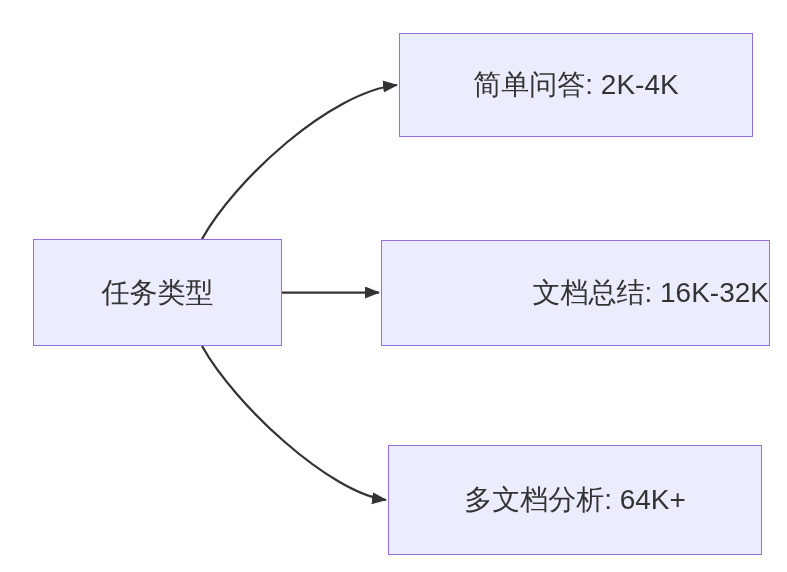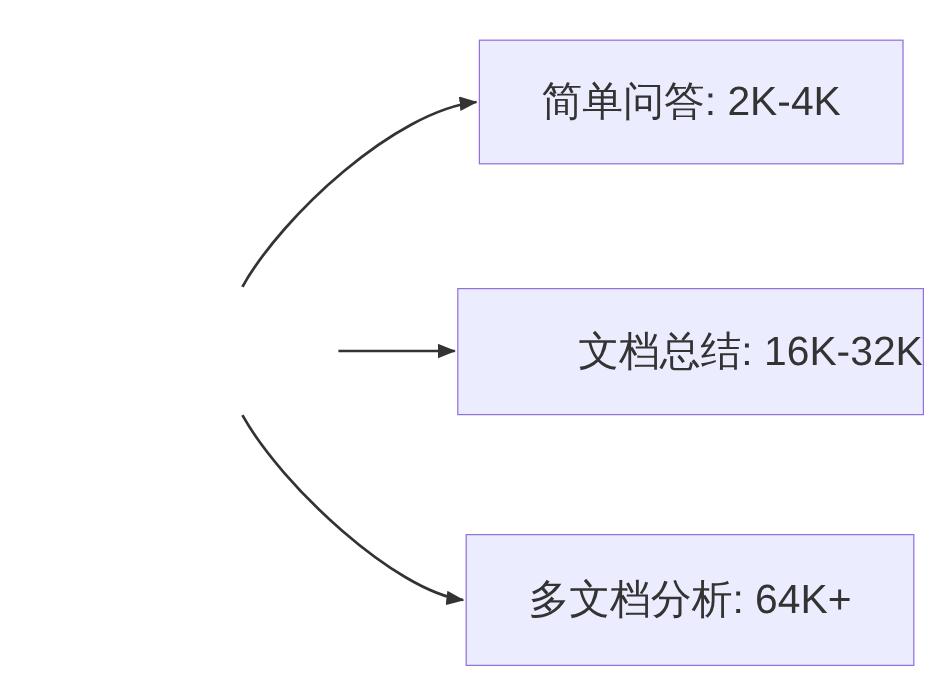--- a/index.html
+++ b/index.html
@@ -35,21 +35,21 @@
   .node {
     position: absolute;
     background: var(--node-fill);
     border: 1.5px solid var(--node-border);
     display: flex;
     align-items: center;
     justify-content: center;
   }
   .node-label {
     color: var(--text-color);
-    font-size: 34px;
+    font-size: 28px;
     line-height: 1.2;
     white-space: nowrap;
   }
   .node-task-type        { left: 33px;  top: 239px; width: 249px; height: 107px; }
   .node-simple-qa        { left: 399px; top: 33px;  width: 354px; height: 104px; }
   .node-doc-summary      { left: 381px; top: 240px; width: 389px; height: 106px; justify-content: flex-end; }
   .node-multi-doc        { left: 388px; top: 445px; width: 374px; height: 110px; }
 </style>
 </head>
 <body>
@@ -60,20 +60,23 @@
     <defs>
       <marker id="arrowhead" markerUnits="userSpaceOnUse" markerWidth="16" markerHeight="13" refX="14" refY="6" orient="auto">
         <path class="arrow-marker-shape" d="M0,0 L15,6 L0,12 Z"></path>
       </marker>
     </defs>
     <path class="edge-path" d="M 202 239 C 235 180, 330 92, 397 85" marker-end="url(#arrowhead)"></path>
     <path class="edge-path" d="M 282 292.5 L 379 292.5" marker-end="url(#arrowhead)"></path>
     <path class="edge-path" d="M 202 346 C 235 405, 330 493, 386 500" marker-end="url(#arrowhead)"></path>
   </svg>
 
+  <div class="node node-task-type">
+    <span class="node-label">任务类型</span>
+  </div>
 
   <div class="node node-simple-qa">
     <span class="node-label">简单问答: 2K-4K</span>
   </div>
 
   <div class="node node-doc-summary">
     <span class="node-label">文档总结: 16K-32K</span>
   </div>
 
   <div class="node node-multi-doc">

